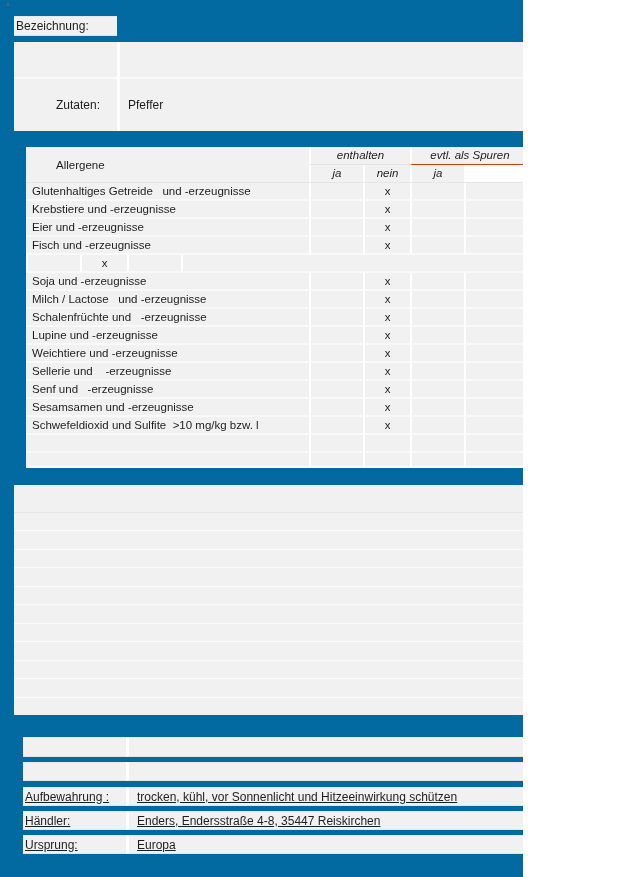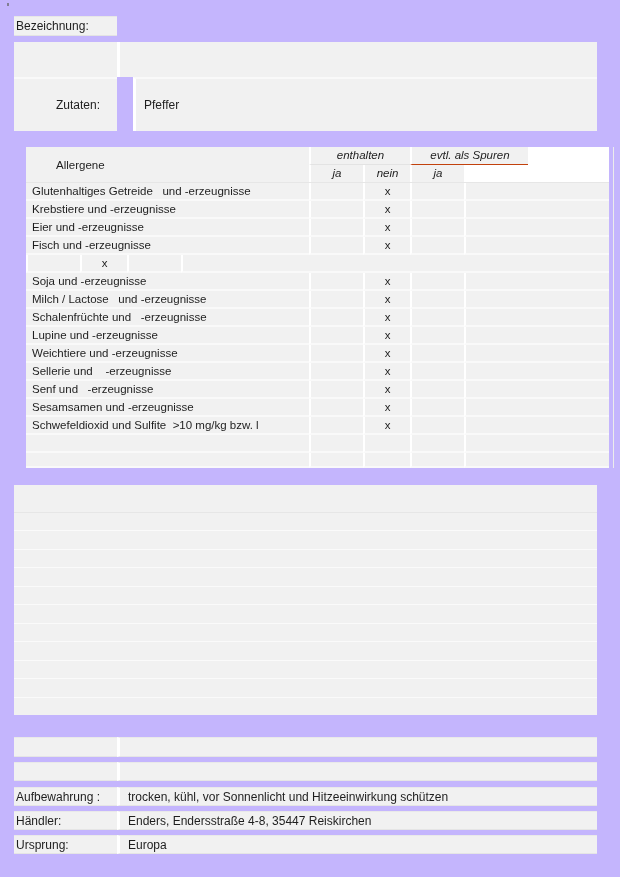--- a/index.html
+++ b/index.html
@@ -1,31 +1,31 @@
 <!DOCTYPE html>
 <html><head>
 <meta charset="utf-8">
 <style>
   html,body{margin:0;padding:0;background:#fff;}
   .page{
-    position:relative;width:620px;height:877px;background:#c4b5fd;
+    position:relative;width:523px;height:877px;background:#0369a1;
     font-family:"Liberation Sans",sans-serif;color:#1e1e1e;overflow:hidden;
   }
   .cell{background:#f1f1f1;box-sizing:border-box;}
   .txt{white-space:pre;overflow:hidden;}
 
   
   .top-section{position:absolute;left:14px;top:16px;width:583px;}
   .trow{display:flex;width:100%;}
   .trow .lblcell{width:103px;flex:0 0 103px;display:flex;align-items:center;font-size:12px;}
   .trow .valcell{flex:1;border-left:3px solid #fff;display:flex;align-items:center;padding-left:8px;font-size:12px;}
   .row-bez{height:20px;}
   .row-bez .cell{border-top:1px solid #e7e7e7;border-bottom:1px solid #e3e3e3;}
   .row-empty-top{height:35px;margin-top:6px;}
-  .row-zut{height:54px;gap:16px;}
+  .row-zut{height:54px;}
   .row-zut .cell{border-top:2px solid #f9f9f9;}
   .lbl-left{padding-left:2px;}
   .lbl-right{justify-content:flex-end;padding-right:17px;}
 
   
   .allergen-section{position:absolute;left:26px;top:147px;width:583px;font-size:11.5px;}
   .ahead{display:flex;height:36px;border-bottom:1px solid #e6e6e6;box-sizing:border-box;}
   .ahead .namehead{width:283px;flex:0 0 283px;display:flex;align-items:center;padding-left:30px;box-sizing:border-box;}
   .ahead .hright{flex:1;display:flex;flex-direction:column;}
   .hrow1,.hrow2{display:flex;height:18px;box-sizing:border-box;font-style:italic;}
@@ -46,21 +46,21 @@
   .arow.short{height:15px;}
   .vline{position:absolute;left:587px;top:0;width:1px;height:321px;background:#ececec;}
 
   
   .big-block{position:absolute;left:14px;top:485px;width:583px;height:230px;display:flex;flex-direction:column;}
   .bb-row{background:#f1f1f1;border-bottom:1px solid #fafafa;box-sizing:border-box;flex:1;}
   .bb-row.first{flex:0 0 28px;border-bottom:1px solid #e6e6e6;}
   .bb-row:last-child{border-bottom:none;}
 
   
-  .bottom-section{position:absolute;left:14px;top:737px;width:583px;}
+  .bottom-section{position:absolute;left:23px;top:737px;width:583px;text-decoration:underline;}
   .brow{display:flex;width:100%;height:19px;}
   .brow .lblcell{width:103px;flex:0 0 103px;display:flex;align-items:center;padding-left:2px;font-size:12px;}
   .brow .valcell{flex:1;border-left:3px solid #fff;display:flex;align-items:center;padding-left:8px;font-size:12px;}
   .brow .cell{border-top:1px solid #e9e9e9;border-bottom:1px solid #e5e5e5;}
   .brow.e1{height:20px;}
   .gap5{height:5px;} .gap6{height:6px;}
 
   .stray-dot{position:absolute;left:7px;top:3px;width:2px;height:3px;background:#666;opacity:.7;}
 </style>
 </head>

